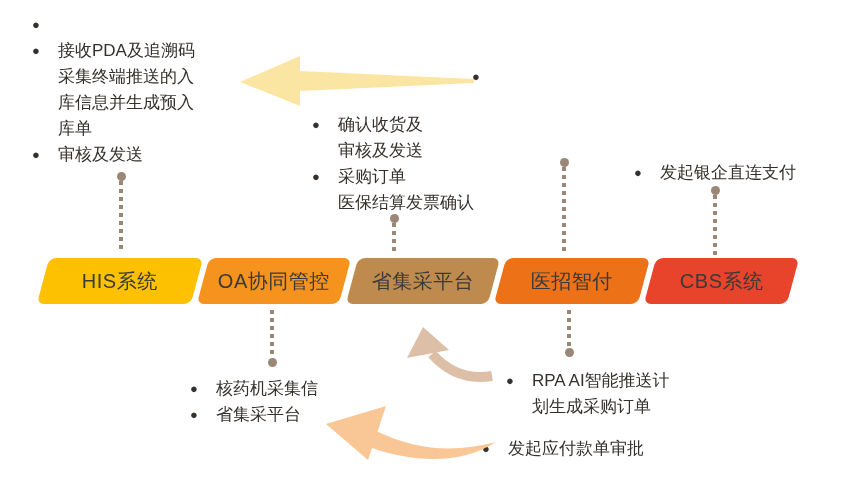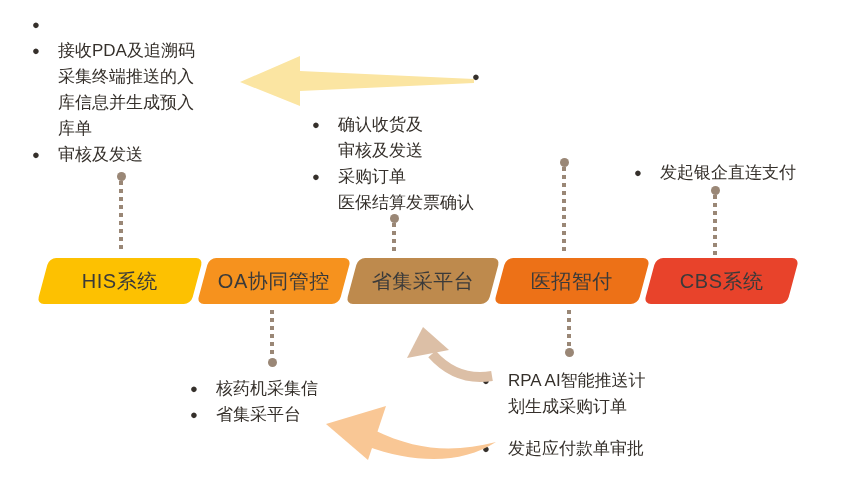--- a/index.html
+++ b/index.html
@@ -79,21 +79,21 @@
     <div class="bitem">
       <span class="bdot">●</span>
       <span class="btext">核药机采集信</span>
     </div>
     <div class="bitem">
       <span class="bdot">●</span>
       <span class="btext">省集采平台</span>
     </div>
   </div>
 
-  <div class="blist" style="left:478px;top:368px;width:220px;">
+  <div class="blist" style="left:502px;top:368px;width:220px;">
     <div class="bitem">
       <span class="bdot">●</span>
       <span class="btext">RPA AI智能推送计
 划生成采购订单</span>
     </div>
   </div>
 
   <div class="blist" style="left:478px;top:436px;width:230px;">
     <div class="bitem">
       <span class="bdot">●</span>

